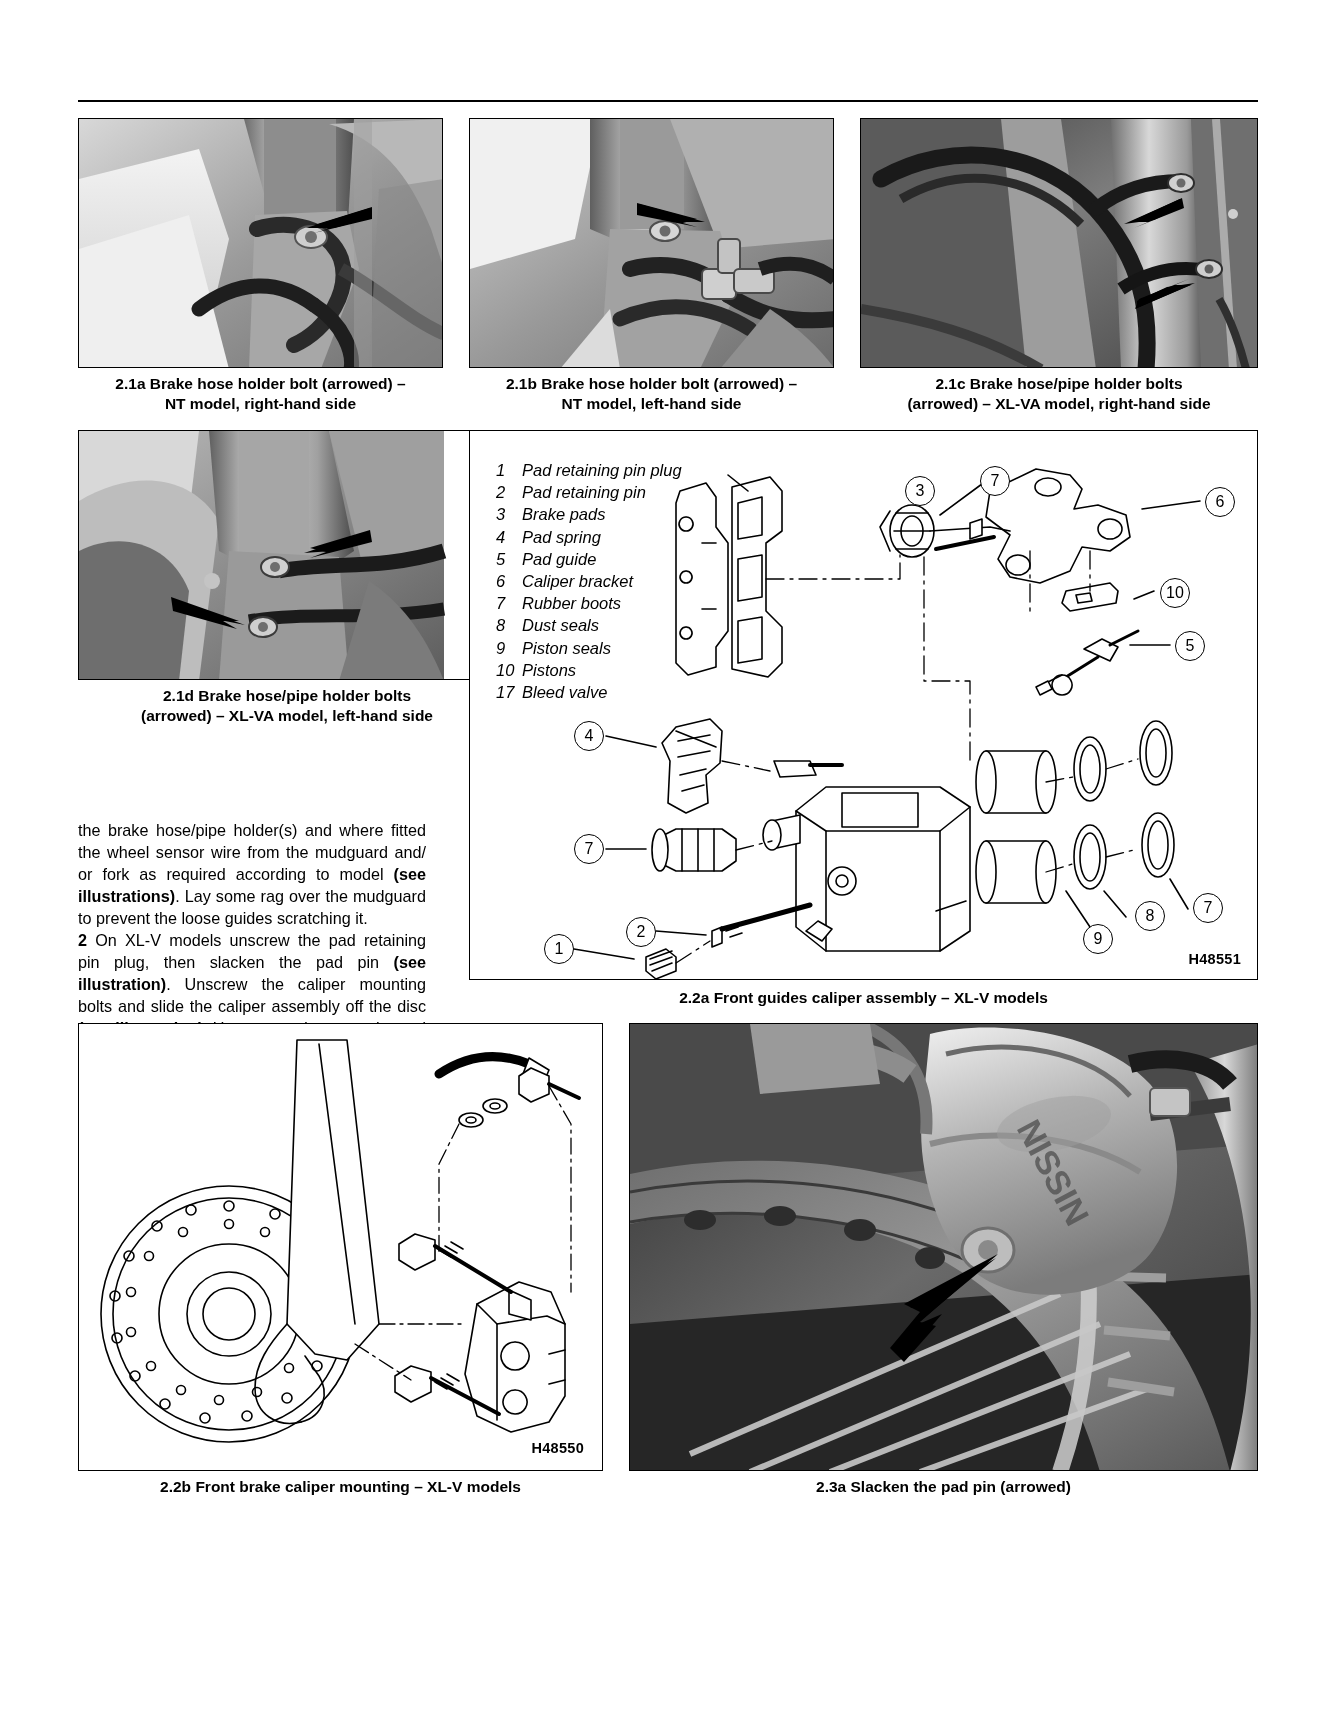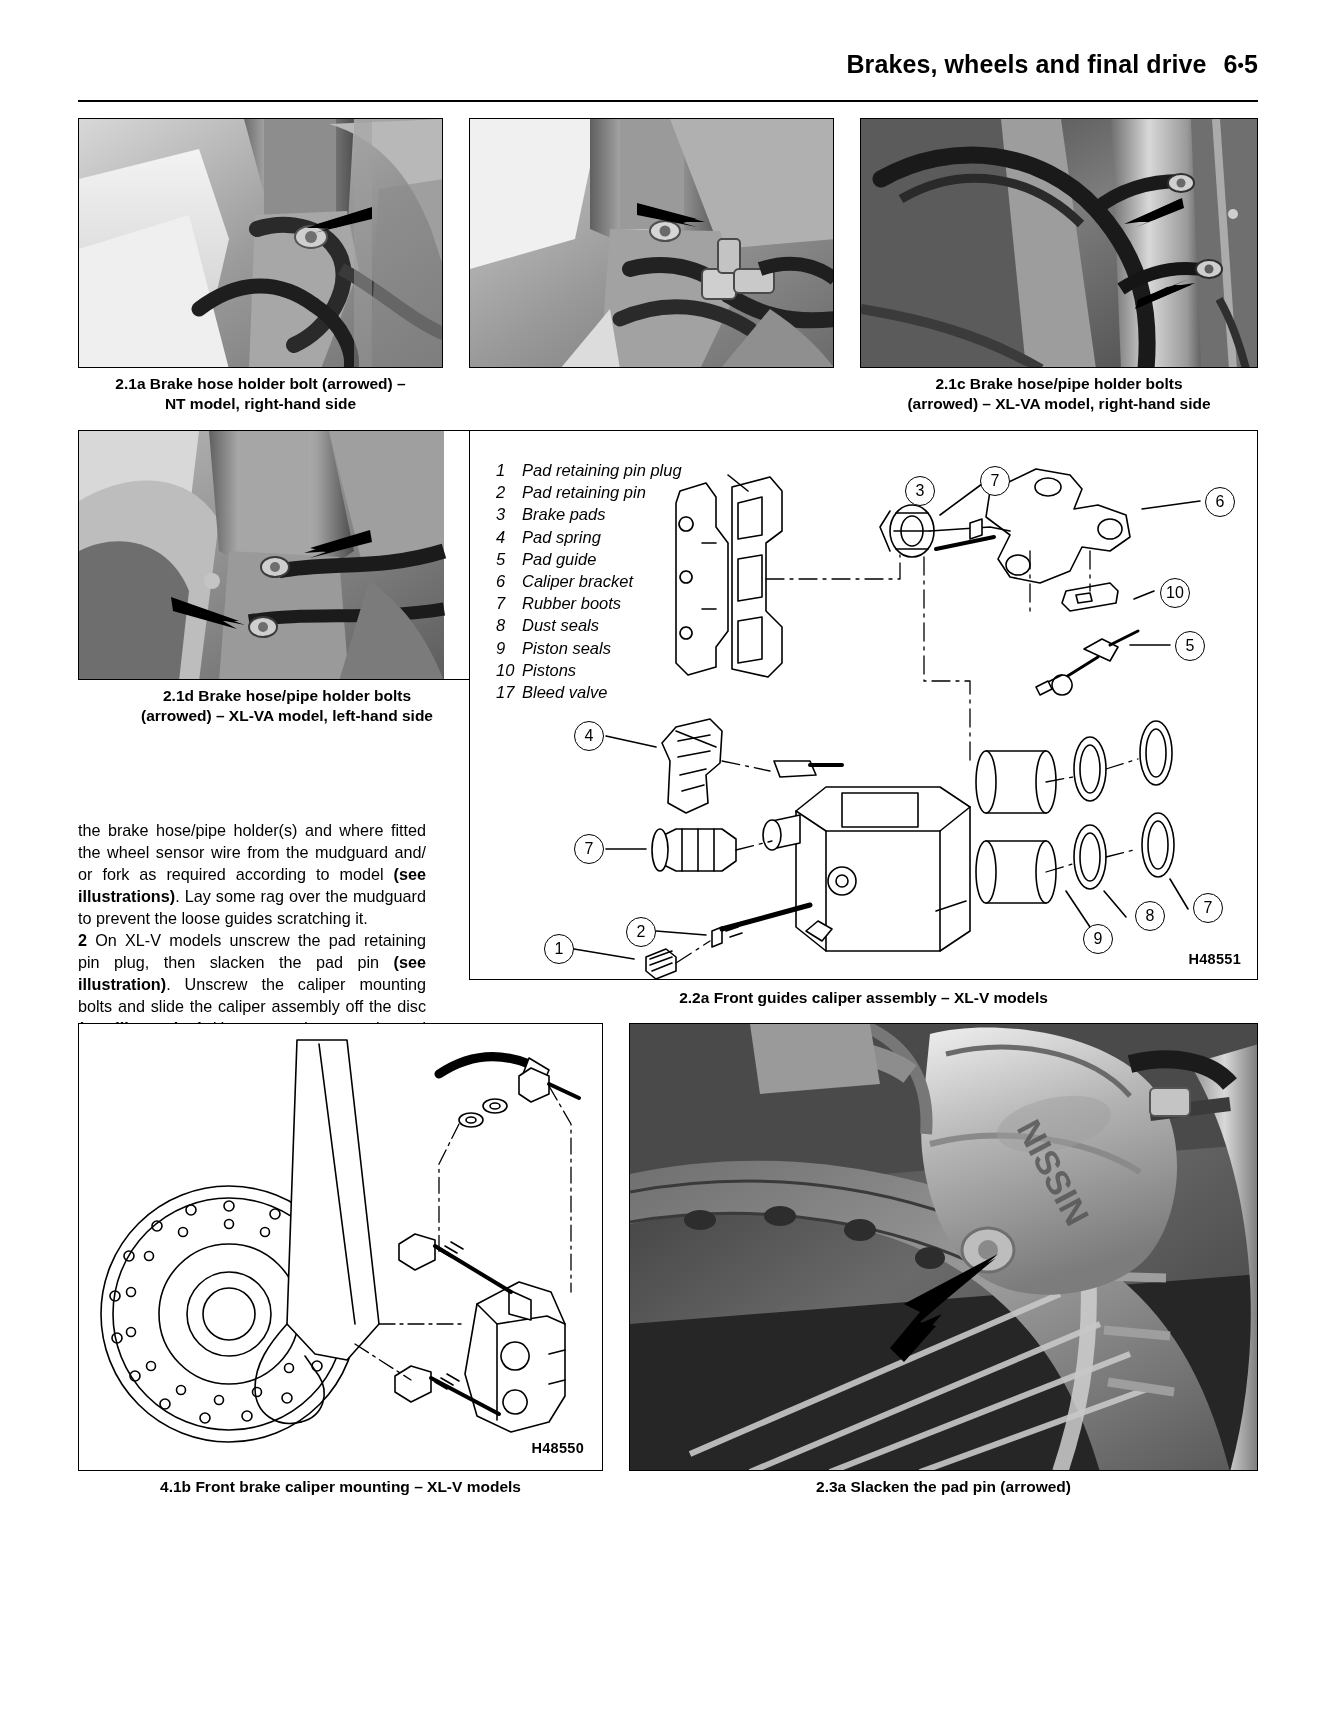--- a/index.html
+++ b/index.html
@@ -64,24 +64,20 @@
   .bodytext p { margin: 0; }
   .b { font-weight: bold; }
   .para-num { font-weight: bold; }
   svg { overflow: visible; }
 </style>
 </head>
 <body>
 
 <div class="page">
 
-  <div class="header">
-    <span>Brakes, wheels and final drive</span>
-    <span style="display:inline-block;width:10px"></span><span>6</span><span class="bullet">•</span><span>5</span>
-  </div>
   <div class="rule"></div>
 
   <div class="fig" style="left:0px; top:118px; width:365px; height:250px;">
     <div class="frame">
       <svg viewBox="0 0 365 250" width="365" height="250" preserveAspectRatio="none">
         <defs>
           <linearGradient id="g1a" x1="0" y1="0" x2="1" y2="1">
             <stop offset="0" stop-color="#d8d8d8"></stop>
               <stop offset="0.5" stop-color="#9b9b9b"></stop>
               <stop offset="1" stop-color="#6e6e6e"></stop>
@@ -159,20 +155,24 @@
         <path d="M290 150 C320 140 345 145 365 160" stroke="#1f1f1f" stroke-width="14" fill="none"></path>
         <path d="M140 190 L150 250 L90 250 Z" fill="#dcdcdc"></path>
         <path d="M300 190 C330 210 350 230 365 250 L250 250 Z" fill="#8f8f8f"></path>
       </svg>
       <div class="arrow" style="left:165px; top:78px;">
         <svg width="90" height="40" viewBox="0 0 90 40">
           <path d="M2 6 L62 22 L48 26 L62 30 L2 18 Z" fill="#000" transform="translate(0,0) scale(1,1)"></path>
           <path d="M4 7 L70 25 L40 25 L4 16 Z" fill="#000"></path>
         </svg>
       </div>
+    </div>
+    <div class="cap" style="top:256px;">
+      <div>2.1b  Brake hose holder bolt (arrowed) –</div>
+      <div>NT model, left-hand side</div>
     </div>
   </div>
 
   <div class="fig" style="left:782px; top:118px; width:398px; height:250px;">
     <div class="frame">
       <svg viewBox="0 0 398 250" width="398" height="250" preserveAspectRatio="none">
         <defs>
           <linearGradient id="g1c" x1="0" y1="0" x2="1" y2="1">
             <stop offset="0" stop-color="#3f3f3f"></stop>
               <stop offset="0.45" stop-color="#7c7c7c"></stop>
@@ -540,21 +540,21 @@
             <path d="M380 100 L360 140 L360 230"></path>
             <path d="M470 62 L492 100 L492 268"></path>
             <path d="M300 300 L384 300"></path>
             <path d="M276 320 L332 356"></path>
           </g>
         </g>
       </svg>
       <div class="hnum" style="right:18px; bottom:14px;">H48550</div>
     </div>
     <div class="cap" style="top:454px;">
-      <div>4.1b  Front brake caliper mounting – XL-V models</div>
+      <div>2.2b  Front brake caliper mounting – XL-V models</div>
     </div>
   </div>
 
   <div class="fig" style="left:551px; top:1023px; width:629px; height:448px;">
     <div class="frame">
       <svg viewBox="0 0 629 448" width="629" height="448" preserveAspectRatio="none">
         <defs>
           <linearGradient id="g3a" x1="0" y1="0" x2="1" y2="1">
             <stop offset="0" stop-color="#2e2e2e"></stop>
               <stop offset="0.5" stop-color="#6a6a6a"></stop>

